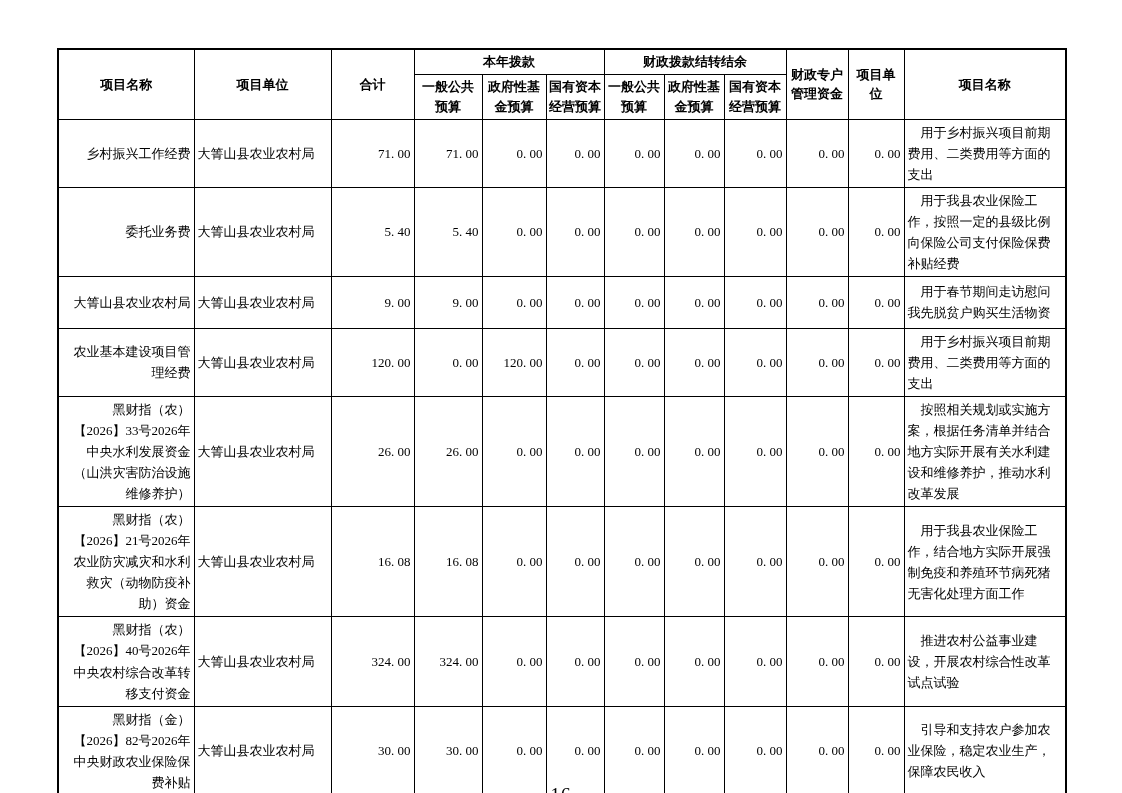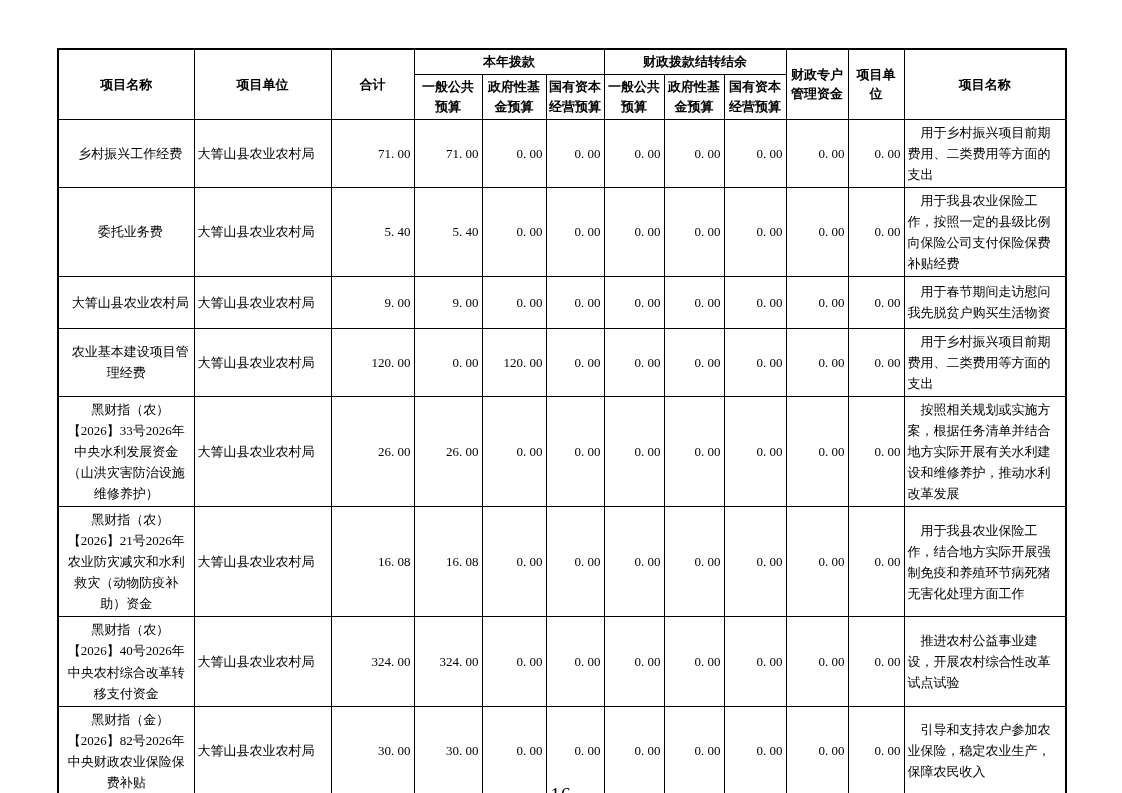--- a/index.html
+++ b/index.html
@@ -26,21 +26,21 @@
   }
   thead th {
     font-weight: bold;
     text-align: center;
     line-height: 1.5;
     padding: 1px 2px;
   }
   thead tr:nth-child(1) th { height: 25px; }
   thead tr:nth-child(2) th { height: 45px; }
   td { padding: 2px 3px; line-height: 1.62; }
-  .c-name  { text-align: center; white-space: pre-wrap; text-indent: 8px; }
+  .c-name  { text-align: right; white-space: pre-wrap; text-indent: 8px; }
   .c-unit  { text-align: left; }
   .c-num   { text-align: right; padding-right: 3px; white-space: nowrap; }
   .c-goal  { text-align: left; text-indent: 13px; margin-top: 23px; }
   tbody tr:nth-child(1) td { height: 65px; }
   tbody tr:nth-child(2) td { height: 75px; }
   tbody tr:nth-child(3) td { height: 52px; }
   tbody tr:nth-child(4) td { height: 57px; }
   tbody tr:nth-child(5) td { height: 106px; }
   tbody tr:nth-child(6) td { height: 94px; }
   tbody tr:nth-child(7) td { height: 80px; }

